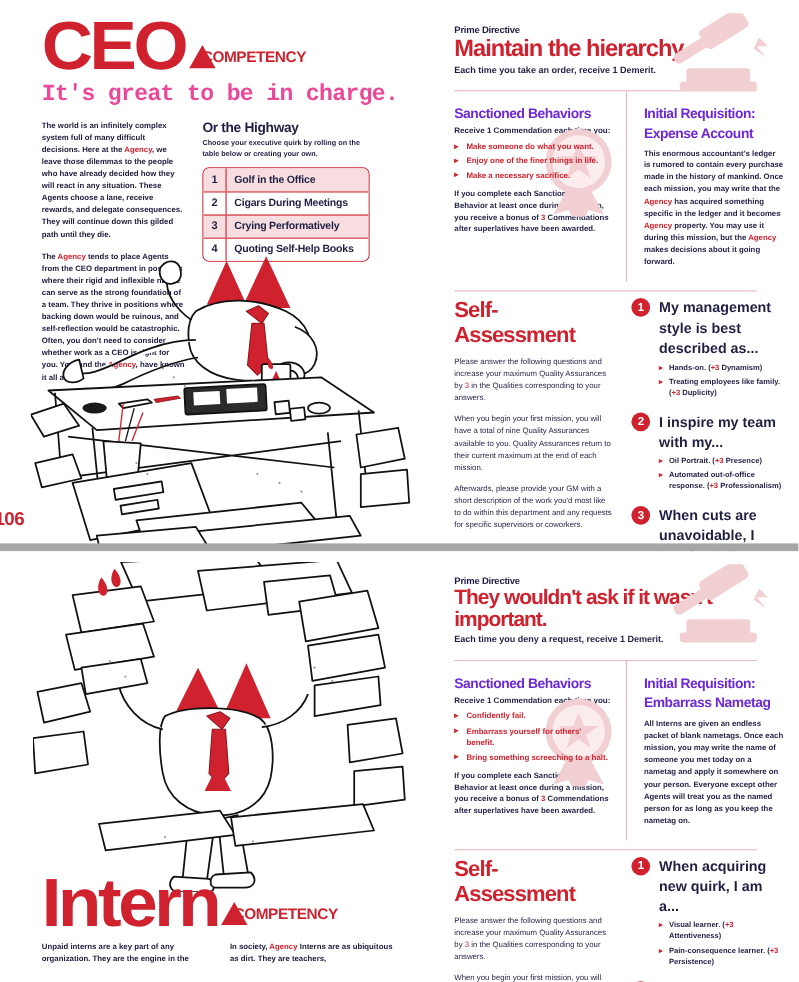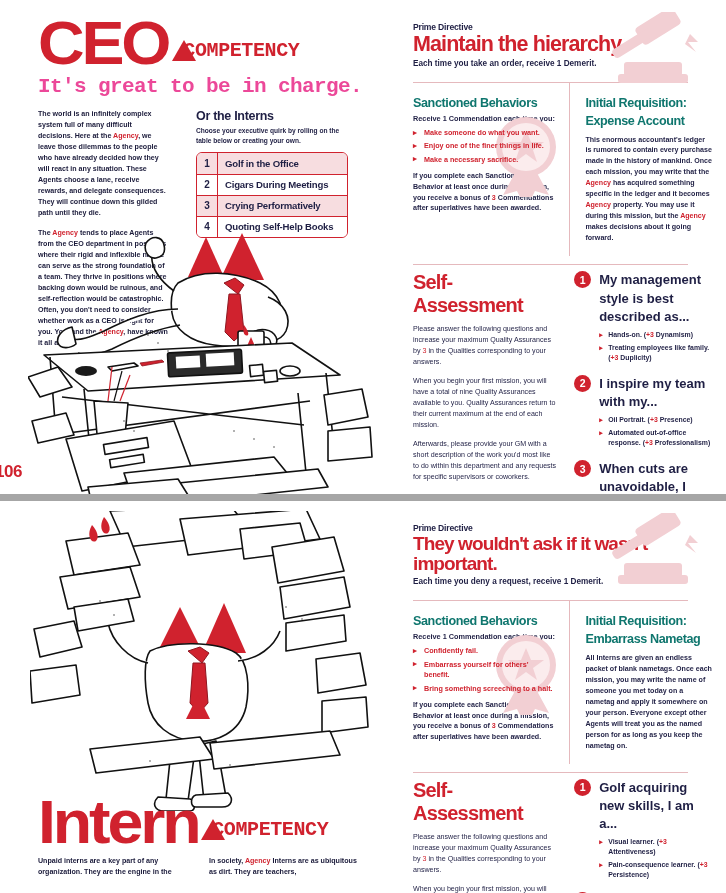--- a/index.html
+++ b/index.html
@@ -37,30 +37,29 @@
     margin-left: 9px; margin-bottom: 7px;
   }
   .comp-tri {
     width: 0; height: 0; margin-right: -13px;
     border-left: 12px solid transparent;
     border-right: 12px solid transparent;
     border-bottom: 21px solid #d0222e;
     position: relative; z-index: 1;
   }
   .comp-word {
-    font-weight: bold; font-size: 20px; color: #d0222e;
+    font-weight: bold; font-size: 14px; color: #d0222e;
     letter-spacing: -.4px;
-    font-family: Liberation Mono, monospace;
   }
   .subtitle {
     font-weight: bold; color: #ec4899; font-size: 21px;
     letter-spacing: -.6px; margin-top: 6px; font-family: Liberation Mono, monospace;
   }
 
-  .col2 { display: flex; gap: 28px; margin-top: 11px; }
+  .col2 { display: flex; gap: 16px; margin-top: 11px; }
   .body-col { width: 130px; }
   .table-col { width: 152px; }
 
   .body-p {
     font-size: 7.1px; line-height: 1.55; color: #1a1a3a;
     font-weight: bold; margin-bottom: 9px;
   }
   .ag { color: #d0222e; }
 
   .tbl-head {
@@ -108,21 +107,21 @@
   .pd-sub { font-weight: bold; font-size: 8.2px; color: #1f1f44; }
   .gavel { position: absolute; right: 26px; top: 12px; opacity:1; }
 
   .hr-red { height: 1px; background: #e5b9bd; margin: 0 38px 0 38px; }
 
   .two-box { display: flex; padding: 0 14px 0 38px; }
   .box-a { width: 176px; padding: 13px 14px 12px 0; position: relative; }
   .box-b { width: 160px; padding: 13px 0 12px 15px; border-left: 1px solid #e5b9bd; }
 
   .bx-title {
-    font-weight: bold; font-size: 12.6px; color:#0f766e;
+    font-weight: bold; font-size: 12.6px; color:#6d28d9;
     letter-spacing: -.4px; line-height: 1.15; margin-bottom: 4px;
   }
   .bx-lead { font-size: 7.3px; font-weight: bold; color:#1f1f44; margin-bottom: 5px; }
   .bx-lead b { color:#1f1f44; }
   .bullets { list-style: none; margin-bottom: 6px; }
   .bullets li {
     position: relative; padding-left: 11px; font-size: 7.2px; font-weight: bold;
     color: #d0222e; line-height: 1.45; margin-bottom: 3px;
   }
   .bullets li::before {
@@ -191,21 +190,21 @@
 
       <div class="subtitle">It's great to be in charge.</div>
 
       <div class="col2">
         <div class="body-col">
           <p class="body-p">The world is an infinitely complex system full of many difficult decisions. Here at the <span class="ag">Agency</span>, we leave those dilemmas to the people who have already decided how they will react in any situation. These Agents choose a lane, receive rewards, and delegate consequences. They will continue down this gilded path until they die.</p>
           <p class="body-p">The <span class="ag">Agency</span> tends to place Agents from the CEO department in positions where their rigid and inflexible nature can serve as the strong foundation of a team. They thrive in positions where backing down would be ruinous, and self-reflection would be catastrophic. Often, you don't need to consider whether work as a CEO is right for you. You, and the <span class="ag">Agency</span>, have known it all along.</p>
         </div>
 
         <div class="table-col">
-          <div class="tbl-head">Or the Interns</div>
+          <div class="tbl-head">Or the Highway</div>
           <div class="tbl-intro">Choose your executive quirk by rolling on the table below or creating your own.</div>
           <div class="quirk-table">
             <div class="quirk-row">
               <div class="quirk-n">1</div>
               <div class="quirk-t">Golf in the Office</div>
             </div>
             <div class="quirk-row">
               <div class="quirk-n">2</div>
               <div class="quirk-t">Cigars During Meetings</div>
             </div>
@@ -530,21 +529,21 @@
         <div class="sa-left">
           <div class="sa-title">Self-Assessment</div>
           <div class="sa-p">Please answer the following questions and increase your maximum Quality Assurances by <span class="ag">3</span> in the Qualities corresponding to your answers.</div>
           <div class="sa-p">When you begin your first mission, you will have a total of nine Quality Assurances available to you. Quality Assurances return to their current maximum at the end of each mission.</div>
         </div>
         <div class="sa-right">
 
           <div class="q-item">
             <div class="q-badge">1</div>
             <div class="q-body">
-              <div class="q-text">Golf acquiring new skills, I am a...</div>
+              <div class="q-text">When acquiring new quirk, I am a...</div>
               <ul class="a-list">
                 <li><span>Visual learner.</span> (<span class="plus">+3</span> <span>Attentiveness</span>)</li>
                 <li><span>Pain-consequence learner.</span> (<span class="plus">+3</span> <span>Persistence</span>)</li>
               </ul>
             </div>
           </div>
 
           <div class="q-item">
             <div class="q-badge">2</div>
             <div class="q-body">

